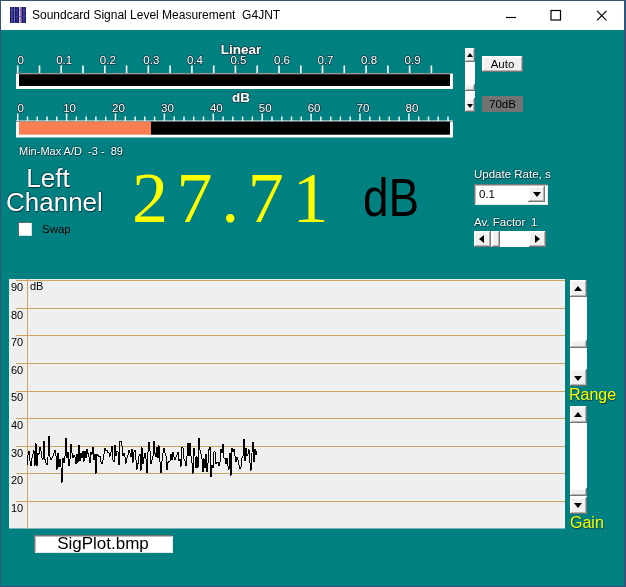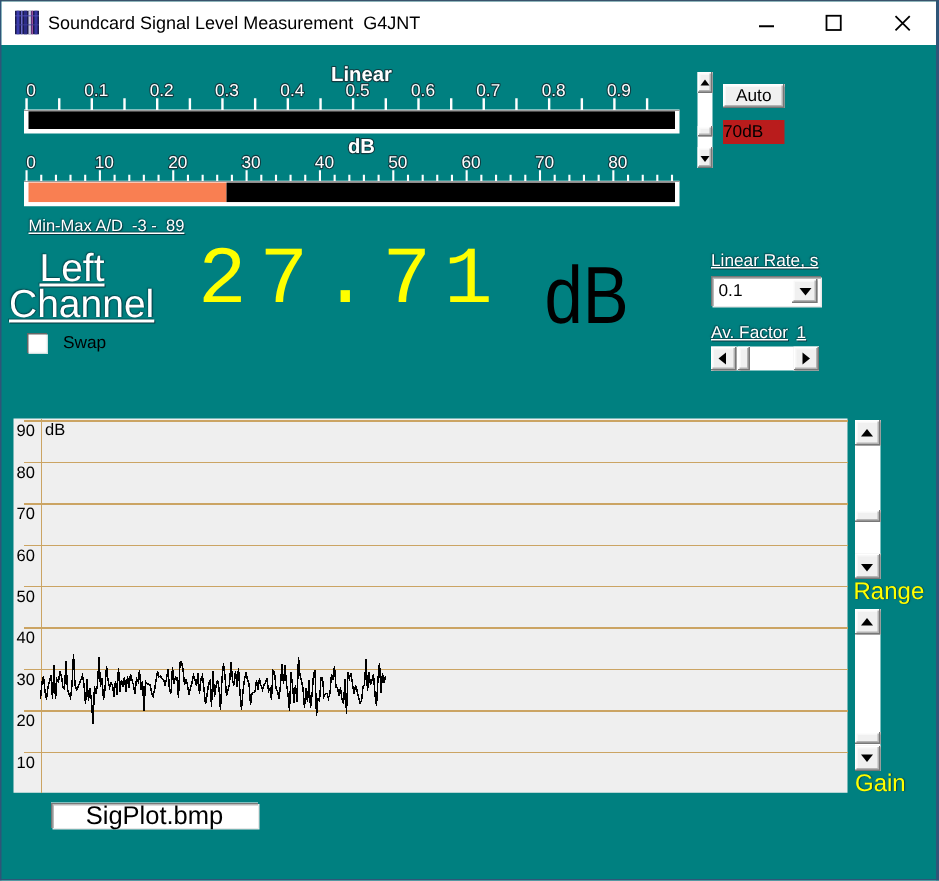--- a/index.html
+++ b/index.html
@@ -2,21 +2,21 @@
 <html><head><meta charset="utf-8"><style>
 html,body{margin:0;padding:0;}
 body{width:626px;height:587px;overflow:hidden;font-family:"Liberation Sans",sans-serif;}
 #win{position:relative;width:623px;height:585px;background:#008080;border:1px solid #2f5578;border-right-width:2px;border-top-color:#39536b;}
 .ab{position:absolute;}
 #title{left:0;top:0;width:623px;height:29px;background:#fff;z-index:2;}
 #ticon{left:9px;top:6px;width:16px;height:16px;}
 #ttext{left:31px;top:0;height:29px;line-height:29px;font-size:12px;color:#000;white-space:pre;}
 .btn{background:#f0f0f0;box-shadow:inset -1px -1px 0 #777,inset 1px 1px 0 #fff,inset -2px -2px 0 #b4b4b4,inset 2px 2px 0 #f8f8f8;z-index:2;color:#000;text-align:center;}
 .sunk{background:#fff;box-shadow:1px 1px 0 #e8e8e8, inset 1px 1px 0 #777, inset 2px 2px 0 #b9b9b9;z-index:2;color:#000;}
-.wtxt{color:#fff;font-size:11.5px;z-index:2;white-space:pre;text-shadow:0.6px 0.6px 0.8px rgba(5,40,50,.9),-0.6px -0.6px 0.8px rgba(5,40,50,.55);text-decoration:underline;}
+.wtxt{color:#fff;font-size:11.5px;z-index:2;white-space:pre;text-shadow:0.6px 0.6px 0.8px rgba(5,40,50,.9),-0.6px -0.6px 0.8px rgba(5,40,50,.55);}
 .ytxt{color:#ffff00;font-size:16px;z-index:2;text-shadow:0.6px 0.6px 0.8px rgba(5,40,50,.8);}
 .tri-u{width:0;height:0;border-left:4px solid transparent;border-right:4px solid transparent;border-bottom:5px solid #000;}
 .tri-d{width:0;height:0;border-left:4px solid transparent;border-right:4px solid transparent;border-top:5px solid #000;}
 .tri-l{width:0;height:0;border-top:4px solid transparent;border-bottom:4px solid transparent;border-right:5px solid #000;}
 .tri-r{width:0;height:0;border-top:4px solid transparent;border-bottom:4px solid transparent;border-left:5px solid #000;}
 .sb{background:#fff;z-index:2;}
 </style></head><body>
 <div id="win">
 <svg width="626" height="587" viewBox="0 0 626 587" style="position:absolute;left:0;top:0;z-index:1">
       <text x="240.0" y="53.0" fill="#fff" font-size="13.5" text-anchor="middle" font-weight="bold" stroke="#123a40" stroke-width="1.5" paint-order="stroke" stroke-linejoin="round" font-family="Liberation Sans, sans-serif">Linear</text>
@@ -84,34 +84,34 @@
     </svg>
 
 <div class="ab sb" style="left:464px;top:47px;width:10px;height:64px"></div>
 <div class="ab btn" style="left:464px;top:47px;width:10px;height:14px"></div>
 <div class="ab tri-u" style="left:466px;top:51.5px;border-left-width:3px;border-right-width:3px;border-bottom-width:4px;z-index:3"></div>
 <div class="ab btn" style="left:464px;top:83px;width:10px;height:7px"></div>
 <div class="ab btn" style="left:464px;top:97px;width:10px;height:14px"></div>
 <div class="ab tri-d" style="left:466px;top:102.5px;border-left-width:3px;border-right-width:3px;border-top-width:4px;z-index:3"></div>
 
 <div class="ab btn" style="left:481px;top:55px;width:41px;height:16px;font-size:11.5px;line-height:16px">Auto</div>
-<div class="ab" style="left:481px;top:79px;width:41px;height:16px;background:#b91c1c;color:#000;font-size:11.5px;line-height:16px;z-index:2">70dB</div>
+<div class="ab" style="left:481px;top:95px;width:41px;height:16px;background:#737373;color:#000;font-size:11.5px;line-height:16px;text-align:center;z-index:2">70dB</div>
 
 <div class="ab wtxt" style="left:18px;top:143.5px;font-size:11px">Min-Max A/D  -3 -  89</div>
 
 <div class="ab wtxt" style="left:5px;top:166px;width:84px;font-size:26px;line-height:23.5px;text-align:center">Left
 Channel</div>
 
 <div class="ab" style="left:17px;top:221px;width:13px;height:13px;background:#fff;box-shadow:inset 1px 1px 0 #666,inset -1px -1px 0 #fdfdfd,1px 1px 0 #cfe0e0;z-index:2"></div>
 <div class="ab" style="left:41px;top:222px;font-size:11.5px;color:#000;z-index:2">Swap</div>
 
-<div class="ab" style="left:131px;top:155.5px;font-size:54px;letter-spacing:8.6px;color:#ffff00;z-index:2;font-family:Liberation Mono, monospace">27.71</div>
+<div class="ab" style="left:131px;top:155.5px;font-size:72px;letter-spacing:8.6px;color:#ffff00;z-index:2;font-family:Liberation Serif, serif">27.71</div>
 <div class="ab" style="left:362px;top:165px;font-size:54px;color:#000;z-index:2;transform:scaleX(0.85);transform-origin:0 0">dB</div>
 
-<div class="ab wtxt" style="left:473px;top:167px">Linear Rate, s</div>
+<div class="ab wtxt" style="left:473px;top:167px">Update Rate, s</div>
 <div class="ab sunk" style="left:473px;top:183px;width:73px;height:20px;font-size:11.5px;line-height:20px;padding-left:5px;box-sizing:border-box">0.1</div>
 <div class="ab btn" style="left:527px;top:185px;width:17px;height:16px"></div>
 <div class="ab tri-d" style="left:531.5px;top:191px;z-index:3"></div>
 
 <div class="ab wtxt" style="left:473px;top:215px">Av. Factor</div>
 <div class="ab wtxt" style="left:530px;top:215px">1</div>
 <div class="ab sb" style="left:473px;top:230px;width:72px;height:16px"></div>
 <div class="ab btn" style="left:473px;top:230px;width:17px;height:16px"></div>
 <div class="ab tri-l" style="left:478px;top:234px;z-index:3"></div>
 <div class="ab btn" style="left:490.5px;top:230px;width:8px;height:16px"></div>

